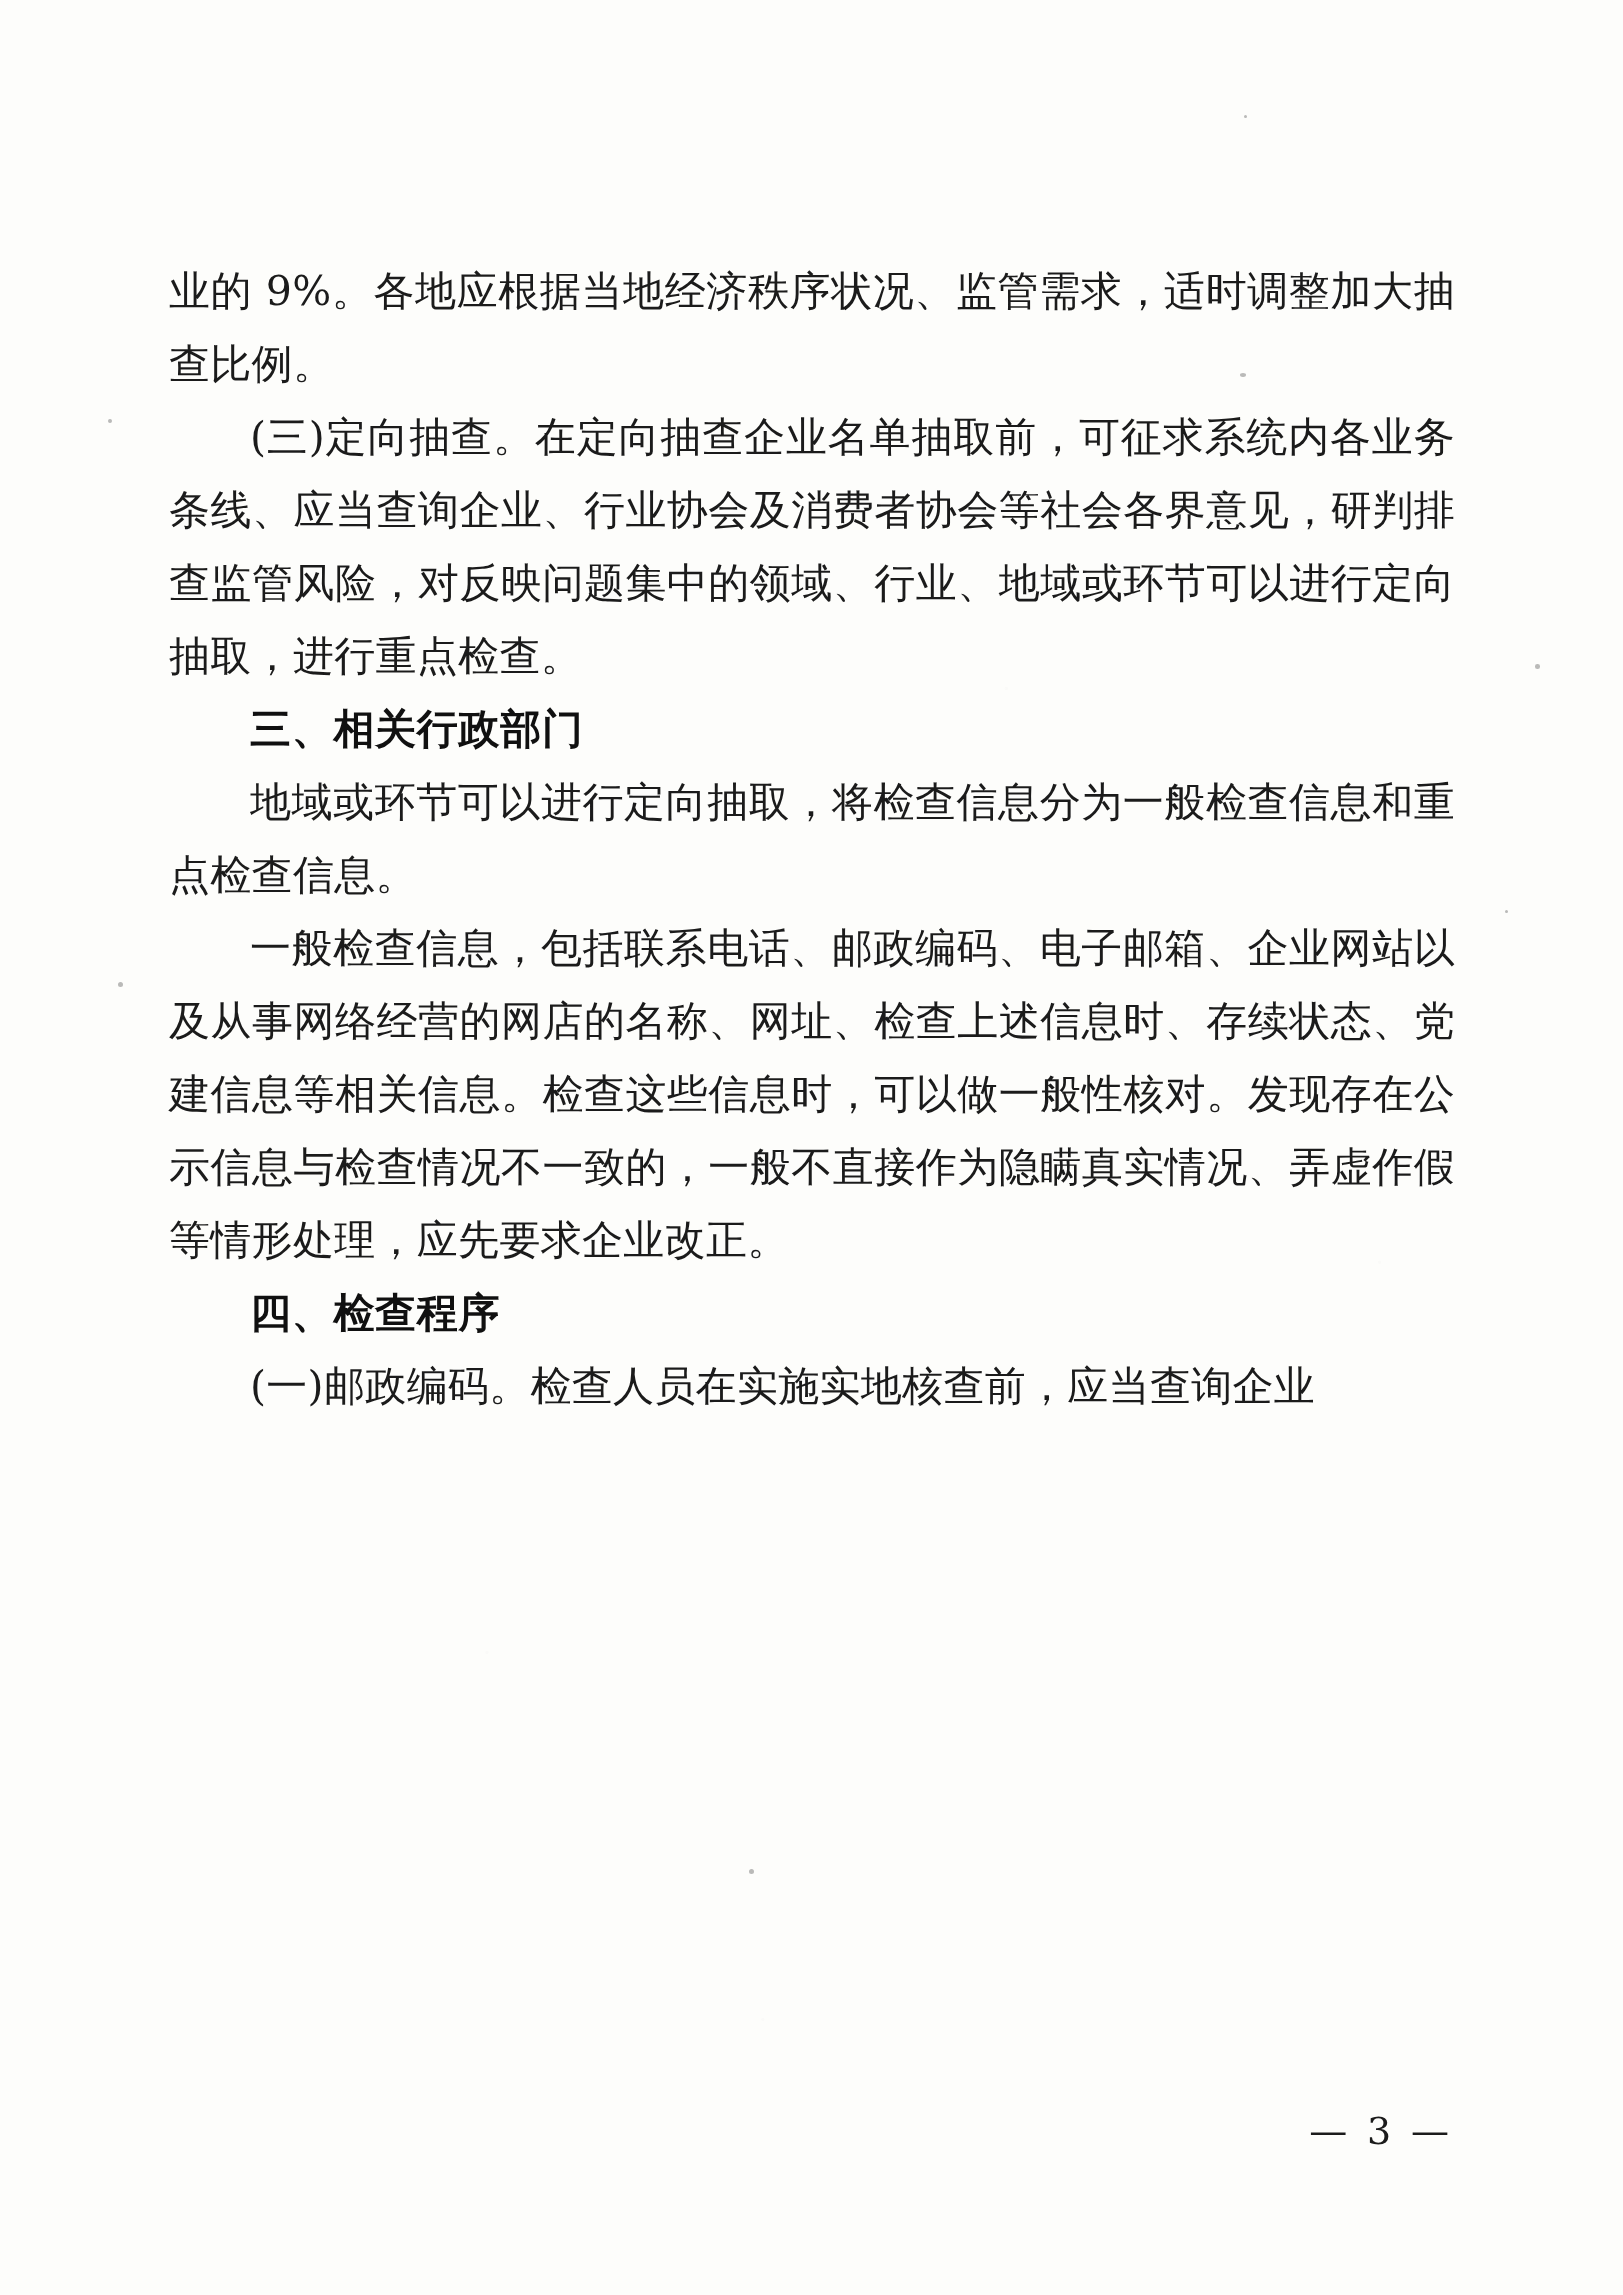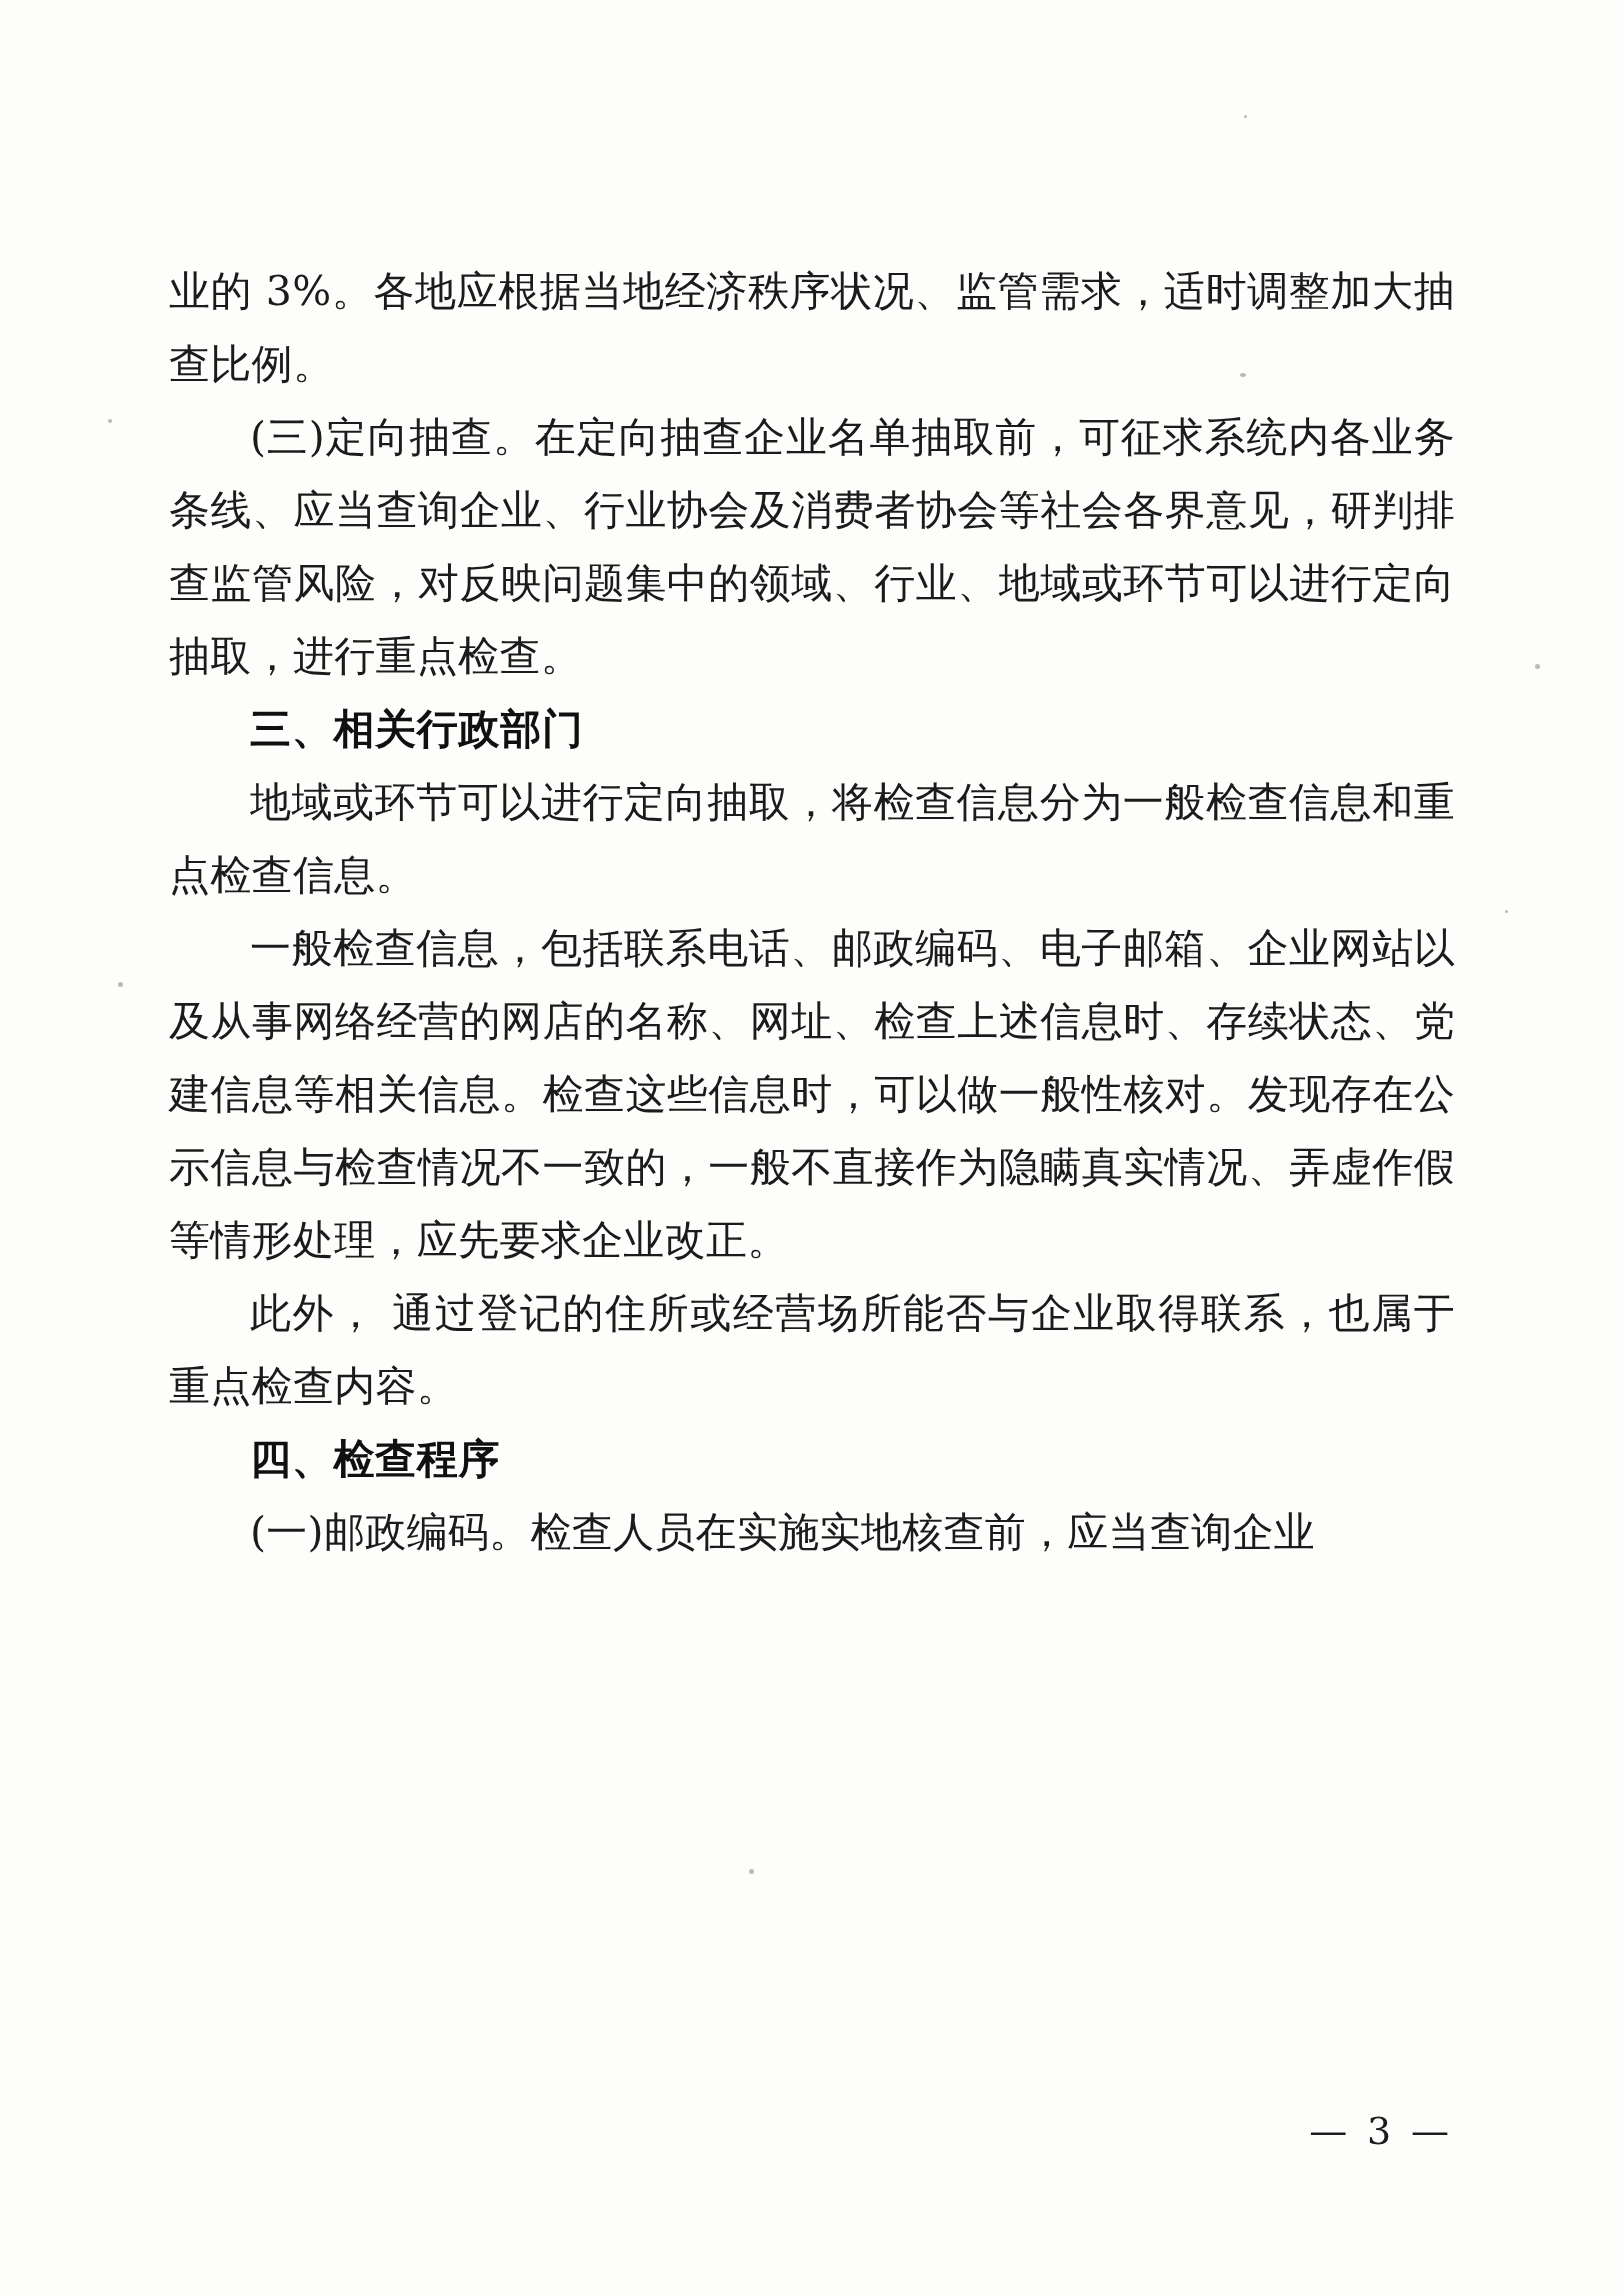--- a/index.html
+++ b/index.html
@@ -89,43 +89,40 @@
   <div class="speck" style="left:1240px; top:373px; width:5.9px; height:3.9px;"></div>
   <div class="speck" style="left:108px; top:419px; width:3.9px; height:3.9px;"></div>
   <div class="speck" style="left:1535px; top:664px; width:4.6px; height:4.6px;"></div>
   <div class="speck" style="left:118px; top:982px; width:5.2px; height:5.2px;"></div>
   <div class="speck" style="left:749px; top:1869px; width:5.2px; height:5.2px;"></div>
   <div class="speck" style="left:1505px; top:910px; width:3.3px; height:3.3px;"></div>
 
   <div class="content">
 
     <div class="blk">
-      <p class="body-text">业的 3%。各地应根据当地经济秩序状况、监管需求，适时调整加大抽查比例。</p>
+      <p class="body-text">业的 9%。各地应根据当地经济秩序状况、监管需求，适时调整加大抽查比例。</p>
     </div>
 
     <div class="blk">
       <p class="body-text indent">(三)定向抽查。在定向抽查企业名单抽取前，可征求系统内各业务条线、应当查询企业、行业协会及消费者协会等社会各界意见，研判排查监管风险，对反映问题集中的领域、行业、地域或环节可以进行定向抽取，进行重点检查。</p>
     </div>
 
     <div class="blk">
       <h2 class="section-heading">三、相关行政部门</h2>
     </div>
 
     <div class="blk">
       <p class="body-text indent">地域或环节可以进行定向抽取，将检查信息分为一般检查信息和重点检查信息。</p>
     </div>
 
     <div class="blk">
       <p class="body-text indent">一般检查信息，包括联系电话、邮政编码、电子邮箱、企业网站以及从事网络经营的网店的名称、网址、检查上述信息时、存续状态、党建信息等相关信息。检查这些信息时，可以做一般性核对。发现存在公示信息与检查情况不一致的，一般不直接作为隐瞒真实情况、弄虚作假等情形处理，应先要求企业改正。</p>
     </div>
 
 
-    <div class="blk">
-      <p class="body-text indent">此外， 通过登记的住所或经营场所能否与企业取得联系，也属于重点检查内容。</p>
-    </div>
 
     <div class="blk">
       <h2 class="section-heading">四、检查程序</h2>
     </div>
 
     <div class="blk">
       <p class="body-text indent">(一)邮政编码。检查人员在实施实地核查前，应当查询企业</p>
     </div>
 
   </div>

